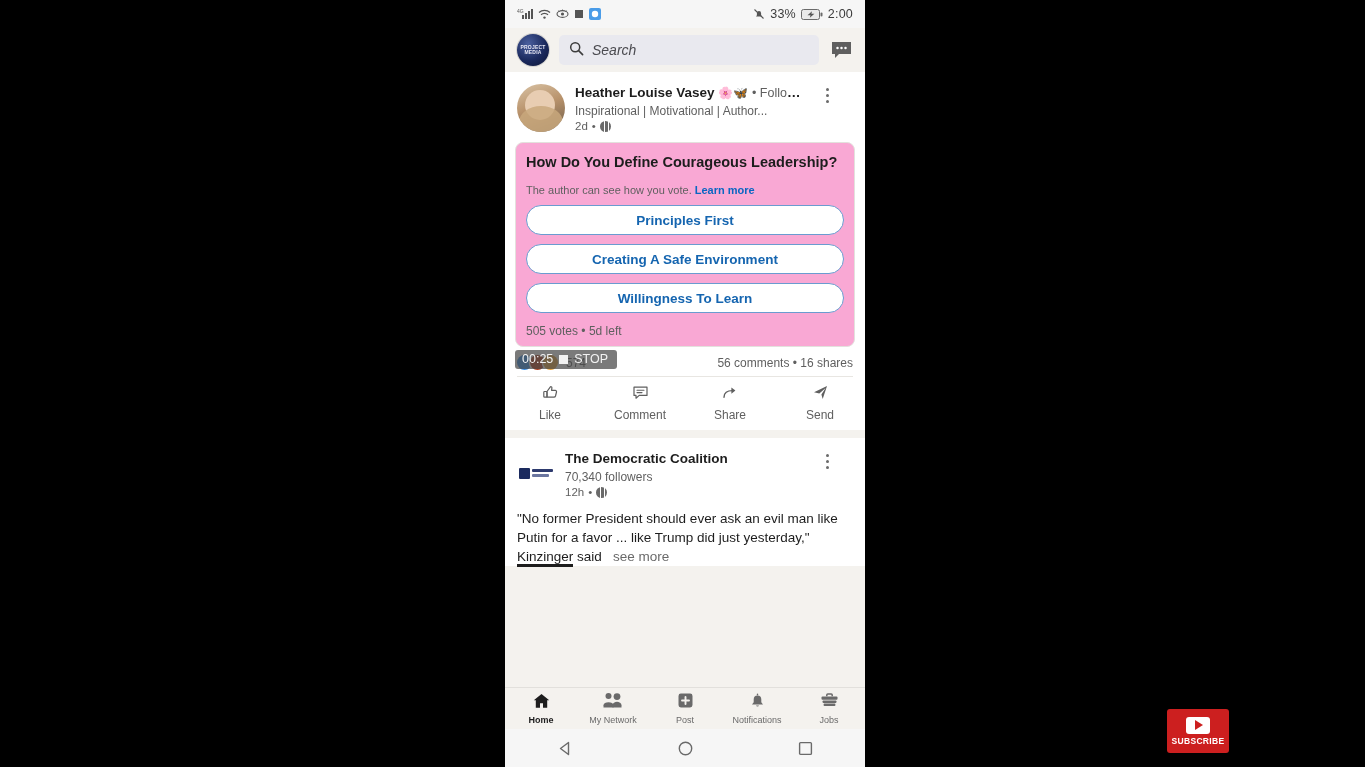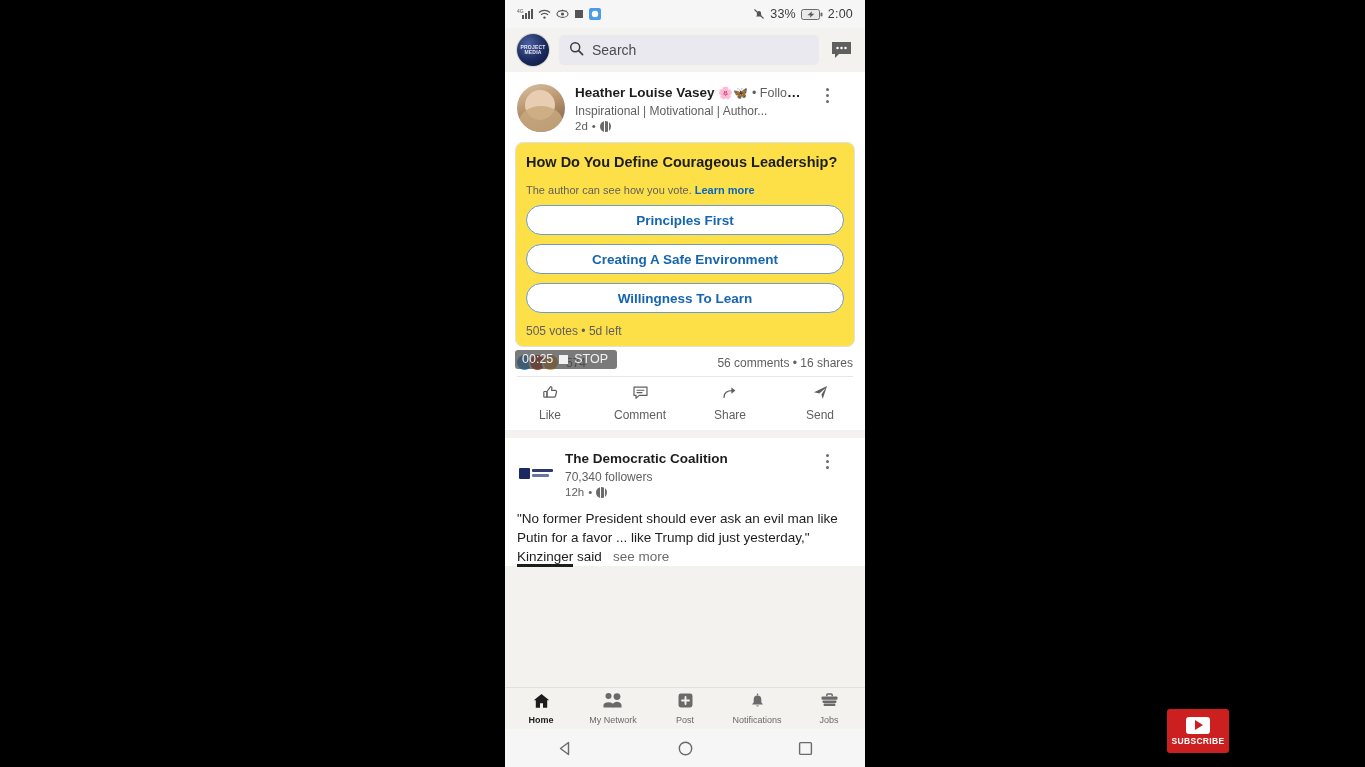--- a/index.html
+++ b/index.html
@@ -40,21 +40,21 @@
     flex:0 0 auto; overflow:hidden;
     box-shadow:0 0 0 1px rgba(0,0,0,.12);
   }
   .avatar-me span {
     font-size:5px; font-weight:bold; color:#e8e8f5;
     line-height:1.05; text-align:center; letter-spacing:.2px;
   }
   .searchbox {
     flex:1 1 auto; height:30px; background:#e9e9ef;
     border-radius:5px; display:flex; align-items:center;
-    gap:8px; padding:0 10px;
+    gap:8px; padding:0 10px;font-style:italic;
   }
   .searchbox .ph { font-size:14px; color:#4b4b50; }
   .msg-icon { flex:0 0 auto; width:24px; height:24px; display:flex; align-items:center; justify-content:center; }
 
   
   .feed { background:#f4f2ee; height:calc(767px - 28px - 44px - 42px - 38px); overflow:hidden; }
   .card { background:#fff; }
   .card + .card { margin-top:8px; }
 
   .post-head { display:flex; padding:12px 28px 0 12px; gap:10px; }
@@ -100,21 +100,21 @@
            gap:3px; padding-top:4px; }
   .kebab i { width:3px; height:3px; border-radius:50%; background:#6a6a6a; display:block; }
 
   .post-text { padding:12px 12px 0 12px; font-size:13.5px; line-height:1.38; color:#1d1d1d; }
   .post-text .seemore { color:#6a6a6a; }
   .hl-underline { border-bottom:3px solid #1d1d1d; }
 
   
   .poll {
     margin:10px 10px 0 10px; border:1px solid #e3e1dd; border-radius:8px;
-    padding:10px 10px 8px 10px; background:#fde047;
+    padding:10px 10px 8px 10px; background:#f9a8d4;
   }
   .poll-q { font-size:14.5px; font-weight:bold; color:#1d1d1d; line-height:1.25; }
   .poll-note { font-size:11px; color:#5f5f5f; margin-top:13px; }
   .poll-note b { color:#0a66c2; }
   .poll-opt {
     margin-top:9px; height:30px; border:1px solid #6a9cd0; border-radius:16px;
     display:flex; align-items:center; justify-content:center;
     font-size:13.5px; font-weight:bold; color:#1565b0; background:#fff;
   }
   .poll-foot { font-size:12px; color:#5f5f5f; margin-top:11px; }

